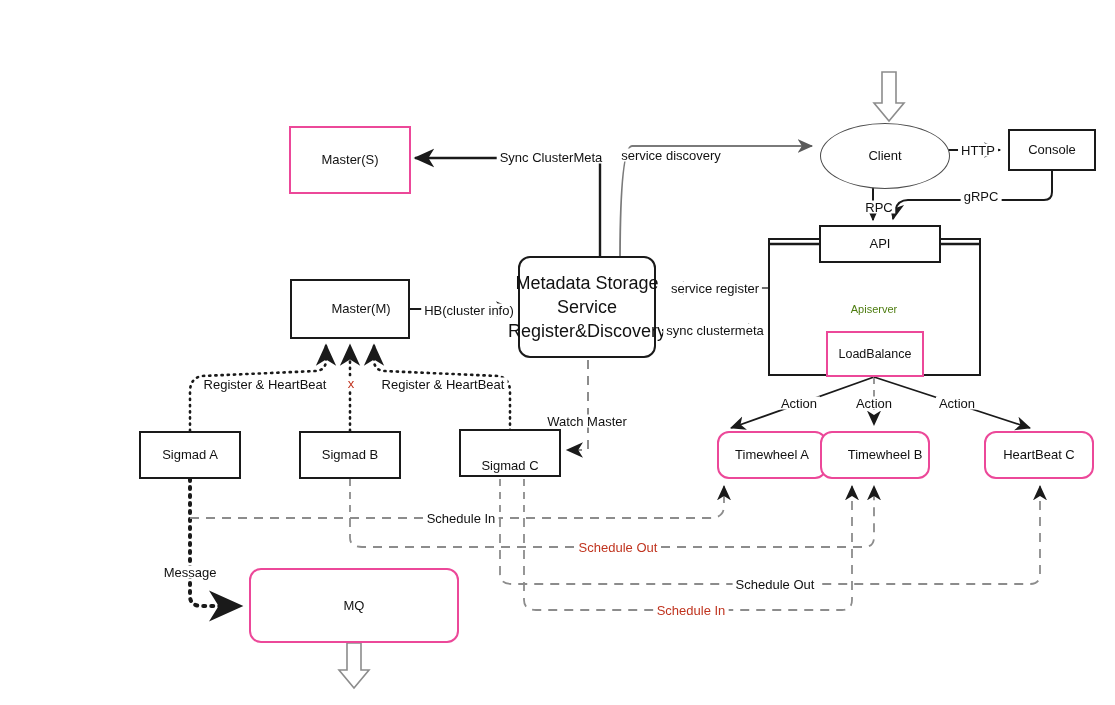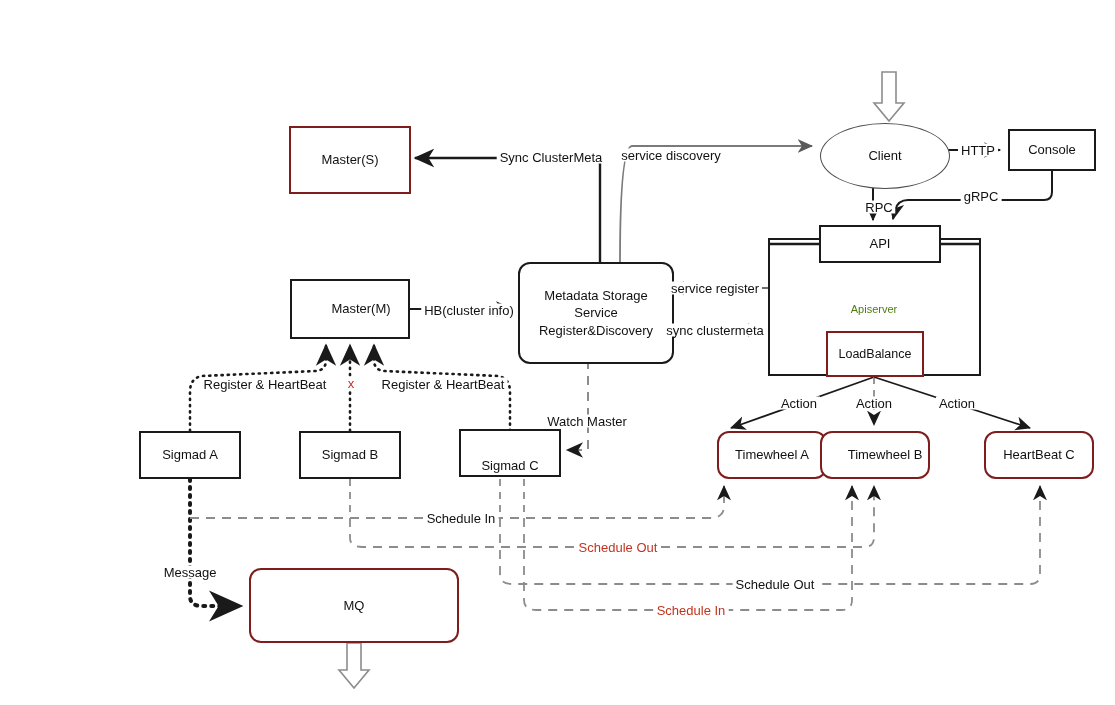--- a/index.html
+++ b/index.html
@@ -2,21 +2,21 @@
 <html><head>
 <meta charset="utf-8">
 <style>
   html,body{margin:0;padding:0;background:#ffffff;}
   body{font-family:"Liberation Sans","DejaVu Sans",sans-serif;}
   #stage{position:relative;width:1115px;height:705px;background:#fff;overflow:hidden;}
   #wires{position:absolute;left:0;top:0;width:1115px;height:705px;}
   .node{position:absolute;box-sizing:border-box;display:flex;align-items:center;justify-content:center;
         text-align:center;background:#fff;color:#111;font-size:13px;line-height:1.35;}
   .n-black{border:2px solid #1a1a1a;}
-  .n-gray{border:2px solid #7f1d1d;align-items:center;}
+  .n-gray{border:2px solid #ec4899;align-items:center;}
   .n-round{border-radius:12px;}
   .n-ellipse{border:1px solid #4d4d4d;border-radius:50%;}
   .lbl{position:absolute;font-size:13px;color:#111;background:#fff;padding:0 3px;white-space:nowrap;
        transform:translate(-50%,-50%);line-height:1;}
   .lbl.red{color:#c0341f;}
   .apisrv-cap{position:absolute;font-size:11px;color:#4d7c0f;transform:translate(-50%,-50%);}
 </style>
 </head>
 <body>
 
@@ -97,21 +97,21 @@
   <div class="apisrv-cap" style="left:874px;top:309px;">Apiserver</div>
 
   <div class="node n-black" style="left:819px;top:225px;width:122px;height:38px;">
     <span>API</span>
   </div>
 
   <div class="node n-gray" style="left:826px;top:331px;width:98px;height:46px;font-size:12.5px;">
     <span>LoadBalance</span>
   </div>
 
-  <div class="node n-black n-round" style="left:518px;top:262px;width:156px;height:102px;font-size:13px;">
+  <div class="node n-black n-round" style="left:518px;top:256px;width:138px;height:102px;font-size:18px;">
     <span style="white-space:pre-line;">Metadata Storage
 Service
 Register&amp;Discovery</span>
   </div>
 
   <div class="node n-black" style="left:290px;top:279px;width:120px;height:60px;padding-left:22px;">
     <span>Master(M)</span>
   </div>
 
   <div class="node n-black" style="left:139px;top:431px;width:102px;height:48px;">

